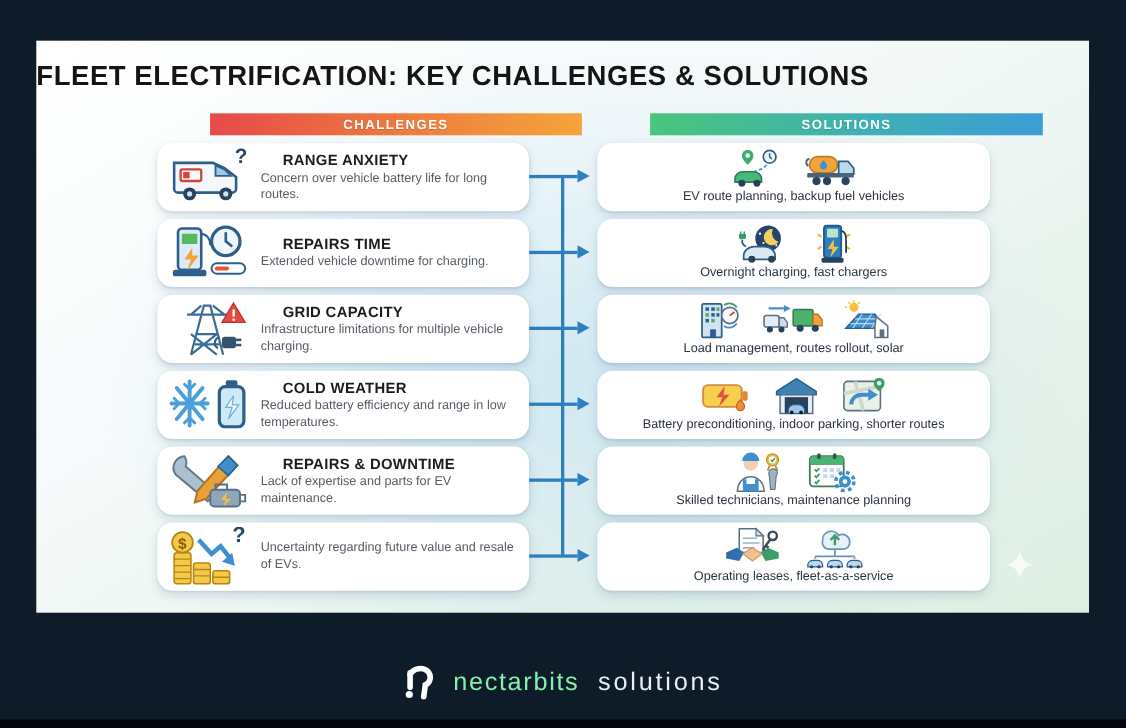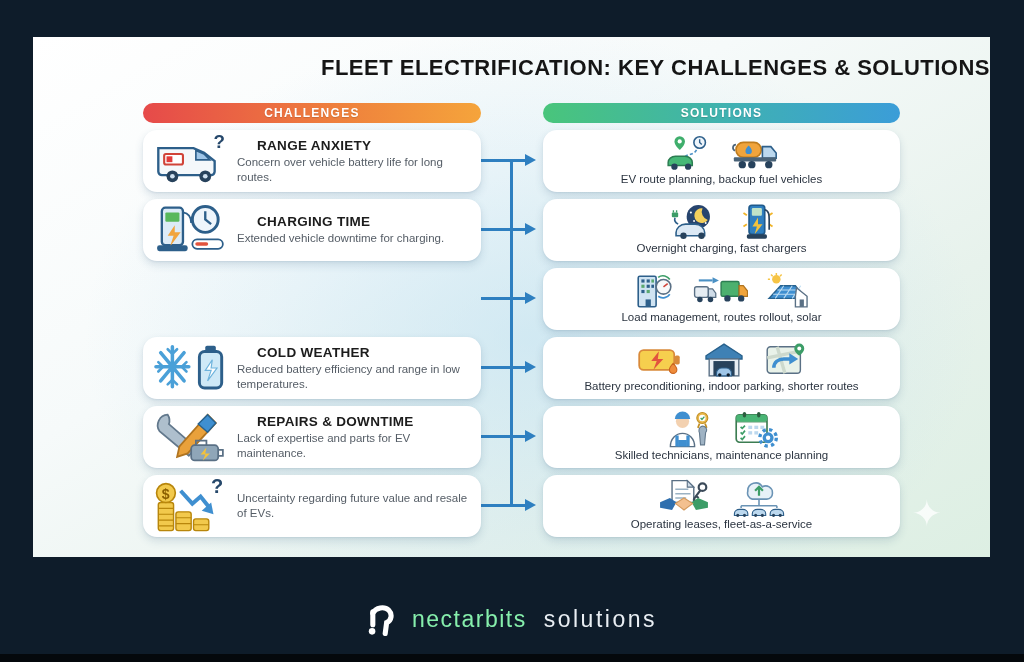--- a/index.html
+++ b/index.html
@@ -11,28 +11,29 @@
   .bottom-strip{position:absolute;left:0;bottom:0;width:100%;height:8px;background:#04080c;}
 
   
   .panel{
     position:absolute;left:33px;top:37px;width:957px;height:520px;
     background:
       radial-gradient(ellipse 620px 430px at 52% 58%, rgba(185,222,242,.55), rgba(185,222,242,0) 72%),
       linear-gradient(150deg,#ffffff 0%,#f6fafa 38%,#e7f2ec 72%,#ddefe3 100%);
   }
   .title{
-    position:absolute;top:18px;left:0;width:100%;text-align:right;
-    font-size:22px;font-weight:800;color:#151515;letter-spacing:.5px;
+    position:absolute;top:18px;left:0;width:100%;text-align:left;
+    font-size:25px;font-weight:800;color:#151515;letter-spacing:.5px;
   }
   .pill{
-    position:absolute;top:66px;height:20px;border-radius:10px;
+    position:absolute;top:66px;height:20px;border-radius:0;
     color:#fff;font-size:12px;font-weight:700;letter-spacing:1.3px;
     display:flex;align-items:center;justify-content:center;
     text-shadow:0 1px 1px rgba(0,0,0,.15);
+    margin-left:48px;
   }
   .pill-challenges{left:110px;width:338px;background:linear-gradient(90deg,#e64a4a 0%,#ee7e3d 55%,#f5a43b 100%);}
   .pill-solutions{left:510px;width:357px;background:linear-gradient(90deg,#49c57b 0%,#3fb0b4 55%,#3b9dd8 100%);}
 
   .card{
     position:absolute;background:#ffffff;border-radius:14px;
     box-shadow:0 4px 9px rgba(45,85,125,.16), 0 1px 2px rgba(45,85,125,.10);
   }
   .ch-card{left:110px;width:338px;height:62px;display:flex;align-items:center;padding:0;box-sizing:border-box;}
   .so-card{left:510px;width:357px;height:62px;display:flex;flex-direction:column;align-items:center;justify-content:center;box-sizing:border-box;padding:4px 22px 6px;}
@@ -145,21 +146,21 @@
         <path d="M19 19l-6 9h5l-3 9 9-12h-5z" fill="#f1a43c"></path>
         <rect x="4" y="36" width="26" height="5" rx="2" fill="#2d5f8a"></rect>
         <path d="M26 8c6 1 7 5 7 9" stroke="#2d5f8a" stroke-width="1.6" fill="none"></path>
         <circle cx="45" cy="14" r="11" fill="#eef5fb" stroke="#2d5f8a" stroke-width="2.5"></circle>
         <path d="M45 7v7l5 4" stroke="#2d5f8a" stroke-width="2" fill="none"></path>
         <rect x="34" y="31" width="26" height="8" rx="4" fill="#fff" stroke="#2d5f8a" stroke-width="1.5"></rect>
         <rect x="36.5" y="33.5" width="11" height="3" rx="1.5" fill="#e2543e"></rect>
       </svg>
     </div>
     <div class="ch-text">
-      <div class="ch-title">CHARGING TIME</div>
+      <div class="ch-title">REPAIRS TIME</div>
       <div class="ch-desc">Extended vehicle downtime for charging.</div>
     </div>
   </div>
 
   <div class="card so-card row-1">
     <div class="so-icons">
       <span>
         <svg width="48" height="36" viewBox="0 0 44 34">
           <circle cx="27" cy="12" r="11" fill="#27446e"></circle>
           <path d="M31 4a7 7 0 1 0 5 11 8 8 0 0 1-5-11z" fill="#f3cf5c"></path>
@@ -181,20 +182,38 @@
           <rect x="9.5" y="4.5" width="9" height="7" rx="1" fill="#bfe3c8"></rect>
           <path d="M15 13l-5 8h4l-2 7 7-9h-4z" fill="#f3c23c"></path>
           <rect x="5" y="28" width="18" height="4" rx="1.5" fill="#27425c"></rect>
           <path d="M21 6c4 1 4 5 4 9v9" stroke="#27425c" stroke-width="1.5" fill="none"></path>
         </svg>
       </span>
     </div>
     <div class="so-caption">Overnight charging, fast chargers</div>
   </div>
 
+  <div class="card ch-card row-2">
+    <div class="ch-icon">
+      <svg width="76" height="54" viewBox="0 0 64 46">
+        <path d="M18 43L28 5h5l10 38M18 43l20-16M38 43L18 27M21 35h20M23 27h16M15 12h32M26 5l-8 7M35 5l9 7" stroke="#3a6c96" stroke-width="1.7" fill="none"></path>
+        <path d="M51 3l9 15H42z" fill="#e6493f" stroke="#b8352c" stroke-width="1"></path>
+        <rect x="50.2" y="8" width="1.8" height="5.5" fill="#fff"></rect>
+          <rect x="50.2" y="15" width="1.8" height="1.8" fill="#fff"></rect>
+        <path d="M40 29c-4 2-5 7-1 9" stroke="#2d5f8a" stroke-width="1.6" fill="none"></path>
+        <rect x="42" y="29" width="11" height="9" rx="2.5" fill="#35526e"></rect>
+        <rect x="53" y="30.5" width="4" height="2" fill="#35526e"></rect>
+          <rect x="53" y="34.5" width="4" height="2" fill="#35526e"></rect>
+      </svg>
+    </div>
+    <div class="ch-text">
+      <div class="ch-title">GRID CAPACITY</div>
+      <div class="ch-desc">Infrastructure limitations for multiple vehicle charging.</div>
+    </div>
+  </div>
 
   <div class="card so-card row-2">
     <div class="so-icons" style="gap:18px">
       <span>
         <svg width="40" height="36" viewBox="0 0 38 34">
           <rect x="4" y="3" width="17" height="29" rx="1.5" fill="#cfe3f2" stroke="#2d5f8a" stroke-width="1.5"></rect>
           <rect x="7" y="6" width="3" height="3" fill="#2d5f8a"></rect>
             <rect x="12" y="6" width="3" height="3" fill="#2d5f8a"></rect>
             <rect x="16.5" y="6" width="2.5" height="3" fill="#5aa86f"></rect>
           <rect x="7" y="11" width="3" height="3" fill="#5aa86f"></rect>

